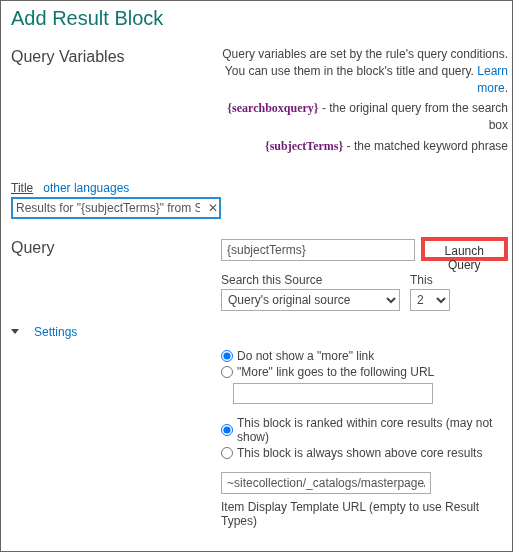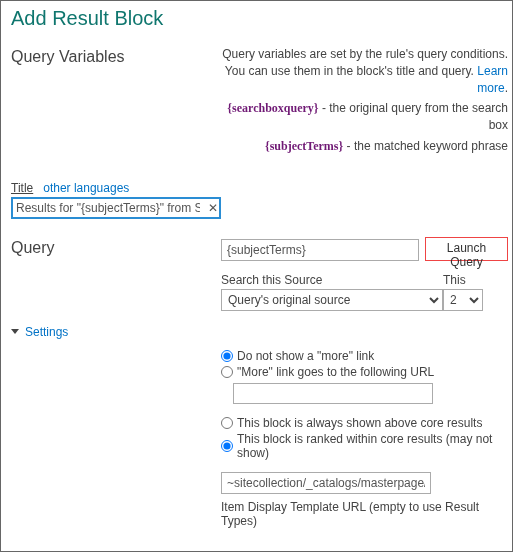--- a/index.html
+++ b/index.html
@@ -83,35 +83,35 @@
       width: 215px;
     }
     select.sel {
       border: 1px solid #ababab;
       font-size: 12px;
       padding: 1px 2px;
       background: #fff;
       color: #444;
       height: 22px;
     }
-    .sel-source { width: 222px; }
+    .sel-source { width: 179px; }
     .sel-items { width: 40px; }
     .btn {
-      border: 1px solid #ef4444;
+      border: 4px solid #ef4444;
       background: #fff;
       font-size: 12px;
       padding: 3px 6px;
       height: 24px;
       color: #333;
       cursor: pointer;
     }
     .settings-toggle {
       display: flex;
       align-items: center;
-      gap: 6px;
+      gap: 15px;
       font-size: 12px;
       color: #0072c6;
       cursor: pointer;
       padding: 6px 10px 4px 10px;
     }
     .caret {
       width: 0; height: 0;
       border-top: 5px solid #444;
       border-left: 4px solid transparent;
       border-right: 4px solid transparent;
@@ -173,21 +173,21 @@
   </div>
 </div>
 
 <div class="section" style="padding-top:10px;">
   <div class="section-label">Query</div>
   <div class="section-body">
     <div class="row">
       <input class="text-input" type="text" value="{subjectTerms}" style="">
       <button class="btn">Launch Query</button>
     </div>
-    <div class="row" style="margin-top:6px; gap:0;">
+    <div class="row" style="margin-top:6px; gap:10px;">
       <div class="col">
         <div class="field-label">Search this Source</div>
         <select class="sel sel-source">
           <option>Query's original source</option>
         </select>
       </div>
       <div class="col">
         <div class="field-label">This</div>
         <select class="sel sel-items">
           <option>2</option>
@@ -209,26 +209,26 @@
       <input type="radio" name="more" checked="" style="">
       <span>Do not show a "more" link</span>
     </label>
     <label class="radio-row">
       <input type="radio" name="more" style="">
       <span>"More" link goes to the following URL</span>
     </label>
     <input class="indent-input" type="text" value="" style="">
 
     <label class="radio-row">
+      <input type="radio" name="placement" checked="" style="">
+      <span>This block is ranked within core results (may not show)</span>
+    </label>
+    <label class="radio-row">
       <input type="radio" name="placement" style="">
       <span>This block is always shown above core results</span>
     </label>
-    <label class="radio-row">
-      <input type="radio" name="placement" checked="" style="">
-      <span>This block is ranked within core results (may not show)</span>
-    </label>
 
     <div class="spacer-sm"></div>
     <input class="text-input" type="text" style="width: 210px;" value="~sitecollection/_catalogs/masterpage/Displ">
 
     <div class="field-label" style="margin-top:6px;">Item Display Template URL (empty to use Result Types)</div>
   </div>
 </div>
 
 </body></html>

